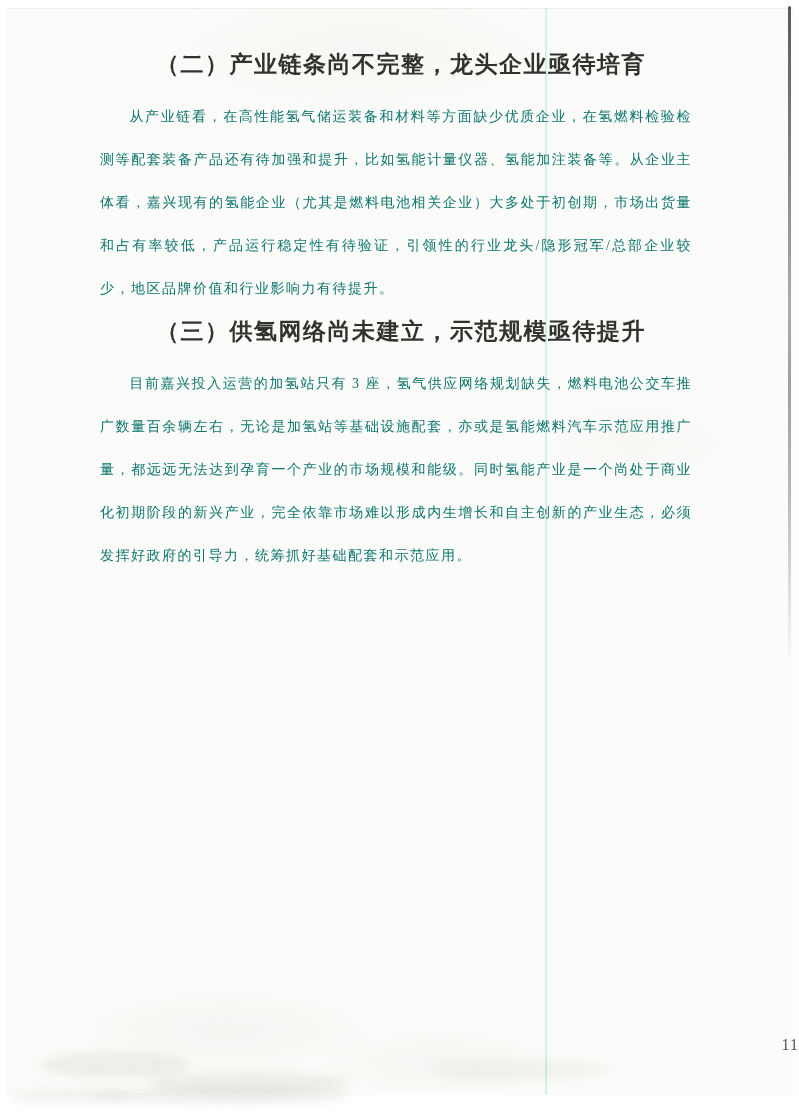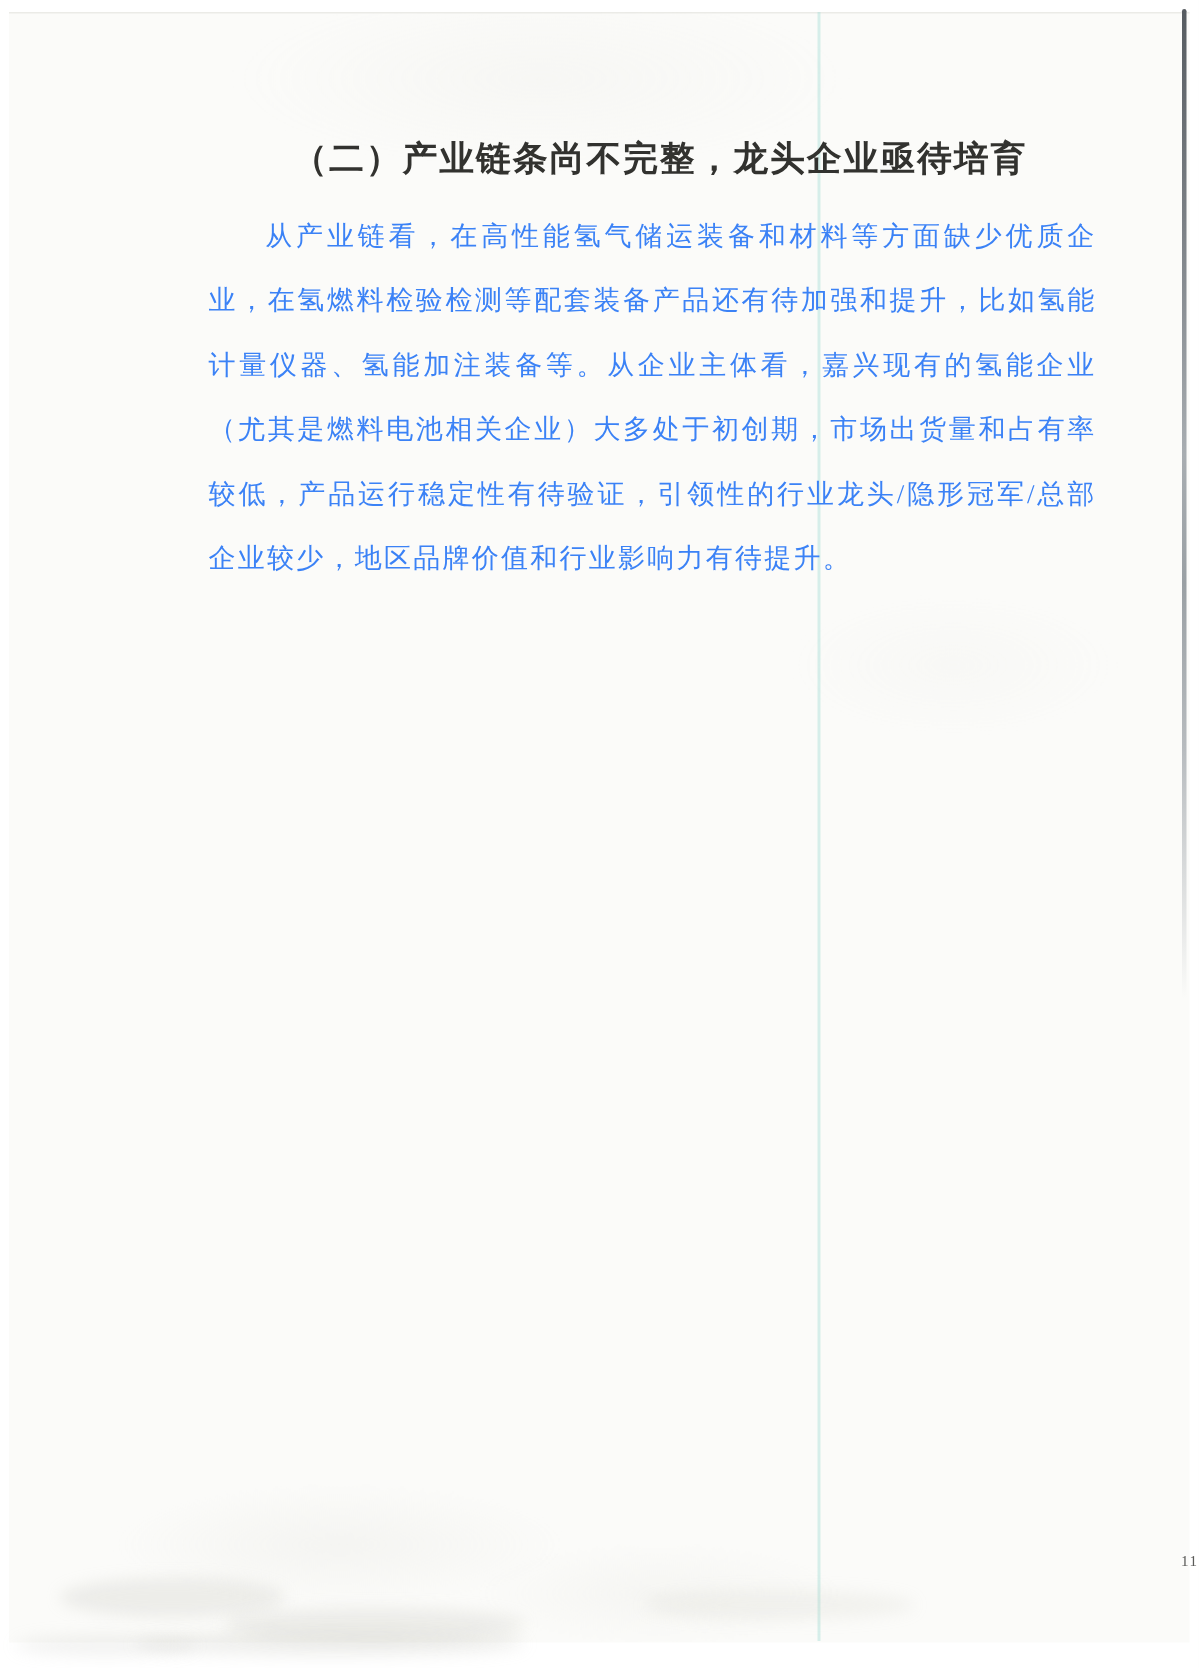--- a/index.html
+++ b/index.html
@@ -61,50 +61,49 @@
   .smudge.s2 { left: 150px; top: 1072px; width: 200px; height: 22px; }
   .smudge.s3 { left: 90px;  top: 1088px; width: 260px; height: 16px; }
   .smudge.s4 { left: 430px; top: 1060px; width: 180px; height: 20px; background: rgba(192,192,184,0.15); }
   .smudge.s5 { left: 10px;  top: 1090px; width: 120px; height: 14px; background: rgba(190,190,182,0.18); }
 
   .content {
     position: absolute;
     left: 100px;
     top: 0;
     width: 592px;
-    padding-top: 84px;
+    padding-top: 43px;
     color: #55544d;
-    margin-left: 39px;
   }
   .section-heading {
     margin: 0 0 8px 0;
     font-size: 23px;
     line-height: 44px;
     font-weight: bold;
     color: #32322f;
     letter-spacing: 1.5px;
     text-indent: 56px;
     white-space: nowrap;
   }
   .body-paragraph {
     margin: 0;
-    font-size: 18px;
+    font-size: 14px;
     line-height: 43px;
     letter-spacing: 1.5px;
     text-align: justify;
     text-indent: 2.1em;
-    color: #3b82f6;
+    color: #0f766e;
   }
   .page-number {
     position: absolute;
     left: 0;
     top: 1036px;
     width: 799px;
     text-align: right;
-    font-size: 10px;
+    font-size: 16px;
     color: #5a5a58;
     letter-spacing: 1px;
   }
 </style>
 </head>
 <body>
 
 <div class="paper"></div>
 <div class="streak-cyan"></div>
 <div class="edge-right"></div>
@@ -114,19 +113,23 @@
 <div class="smudge s4"></div>
 <div class="smudge s5"></div>
 
 <div class="content">
 
   <div>
     <h2 class="section-heading">（二）产业链条尚不完整，龙头企业亟待培育</h2>
     <p class="body-paragraph">从产业链看，在高性能氢气储运装备和材料等方面缺少优质企业，在氢燃料检验检测等配套装备产品还有待加强和提升，比如氢能计量仪器、氢能加注装备等。从企业主体看，嘉兴现有的氢能企业（尤其是燃料电池相关企业）大多处于初创期，市场出货量和占有率较低，产品运行稳定性有待验证，引领性的行业龙头/隐形冠军/总部企业较少，地区品牌价值和行业影响力有待提升。</p>
   </div>
 
+  <div>
+    <h2 class="section-heading">（三）供氢网络尚未建立，示范规模亟待提升</h2>
+    <p class="body-paragraph">目前嘉兴投入运营的加氢站只有 3 座，氢气供应网络规划缺失，燃料电池公交车推广数量百余辆左右，无论是加氢站等基础设施配套，亦或是氢能燃料汽车示范应用推广量，都远远无法达到孕育一个产业的市场规模和能级。同时氢能产业是一个尚处于商业化初期阶段的新兴产业，完全依靠市场难以形成内生增长和自主创新的产业生态，必须发挥好政府的引导力，统筹抓好基础配套和示范应用。</p>
+  </div>
 
   <div>
   </div>
 
 </div>
 
 <div class="page-number">11</div>
 
 </body></html>

